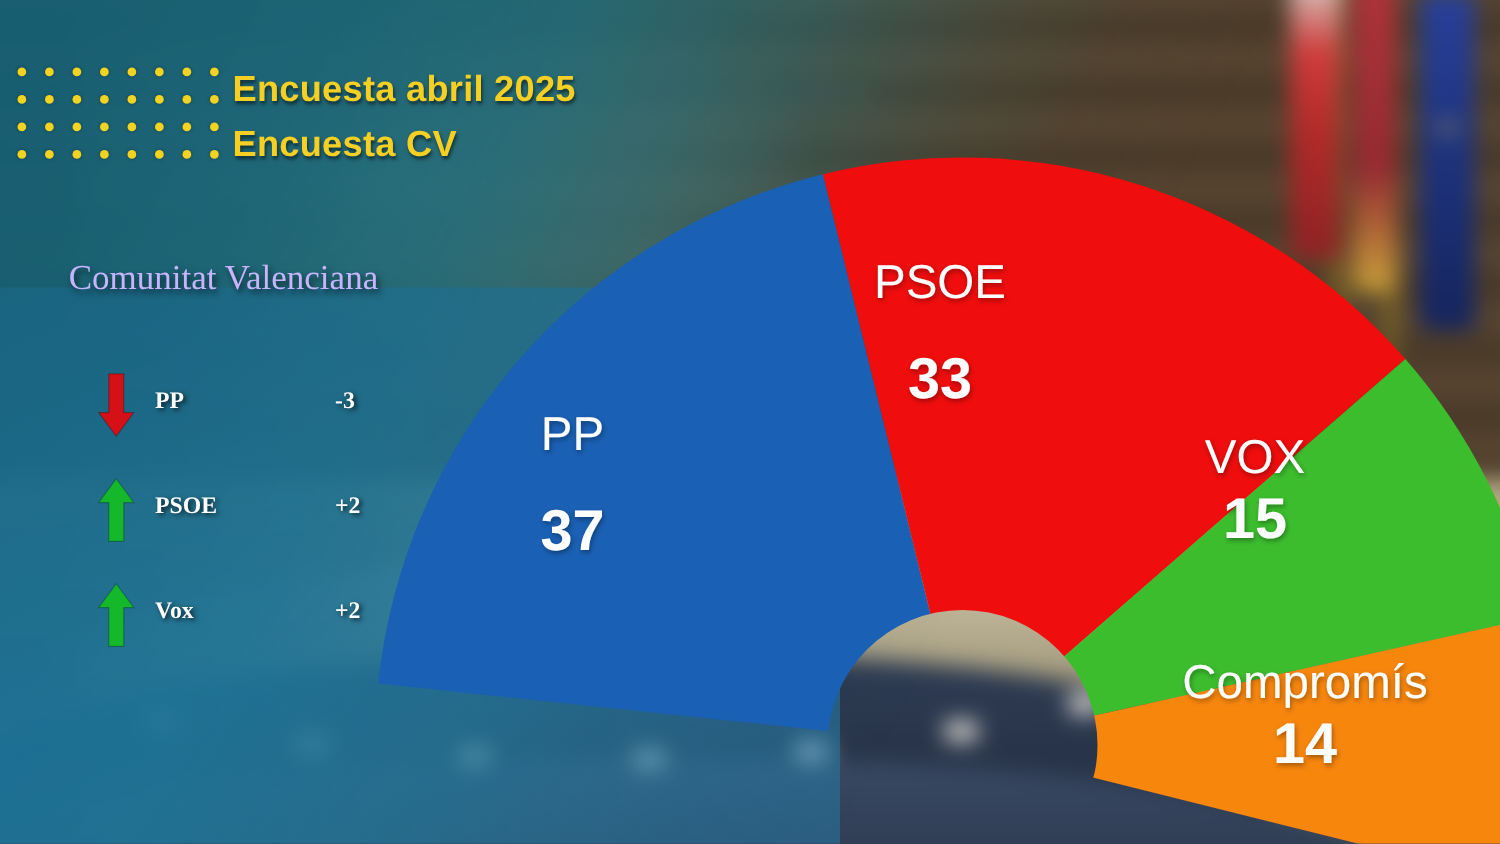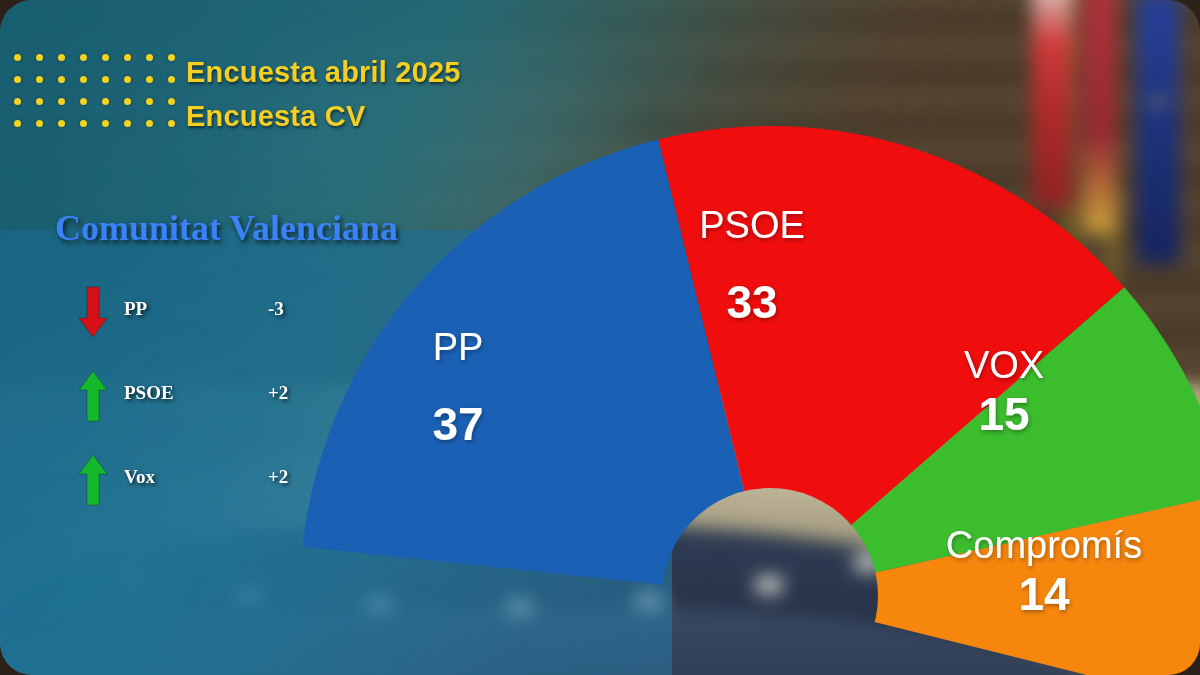--- a/index.html
+++ b/index.html
@@ -1,20 +1,20 @@
 <!DOCTYPE html>
 <html><head>
 <meta charset="utf-8">
 <style>
   html,body{margin:0;padding:0;}
   body{
     width:1200px;height:675px;overflow:hidden;position:relative;
     font-family:"Liberation Sans",sans-serif;background:#2b2118;
   }
-  #stage{position:absolute;inset:0;overflow:hidden;border-radius:32px;}
+  #stage{position:absolute;inset:0;overflow:hidden;}
 
   
   .bg{position:absolute;inset:0;overflow:hidden;}
   .bg-layer{position:absolute;inset:-40px;filter:blur(9px);}
   .wall{position:absolute;left:0;top:0;width:100%;height:58%;
         background:
           repeating-linear-gradient(0deg,#4a3a28 0px,#4a3a28 26px,#564430 26px,#564430 52px),
           linear-gradient(90deg,#6d6355 0%,#7b7261 30%,#6a5a44 58%,#4a3523 78%,#3a2a1a 100%);}
   .wall-sheen{position:absolute;left:8%;top:4%;width:46%;height:48%;
         background:radial-gradient(ellipse at 40% 40%,rgba(190,195,190,.55),rgba(150,160,155,0) 70%);}
@@ -52,24 +52,24 @@
 
   
   .dotgrid{position:absolute;left:14px;top:54px;display:grid;
            grid-template-columns:repeat(8,22px);grid-template-rows:repeat(4,22px);}
   .dot{width:7px;height:7px;border-radius:50%;background:#f2d321;box-shadow:0 0 3px rgba(0,0,0,.35);}
   .hdr{position:absolute;left:186px;top:50px;}
   .hdr-line{color:#f5cf21;font-weight:bold;font-size:29px;line-height:44px;
             text-shadow:1px 2px 3px rgba(0,0,0,.55);letter-spacing:.2px;}
 
   
-  .region-title{position:absolute;left:55px;top:207px;color:#3b82f6;
-            font-family:"Liberation Serif",serif;font-weight:bold;font-size:36px;
+  .region-title{position:absolute;left:55px;top:207px;color:#c4b5fd;
+            font-family:"Liberation Serif",serif;font-weight:normal;font-size:28px;
             text-shadow:2px 3px 5px rgba(0,0,0,.65);}
-  .deltas{position:absolute;left:72px;top:280px;width:250px;}
+  .deltas{position:absolute;left:72px;top:292px;width:250px;}
   .drow{position:relative;height:84px;}
   .arrow{position:absolute;left:6px;top:6px;width:30px;height:52px;}
   .dlabel{position:absolute;left:52px;top:18px;color:#fff;
             font-family:"Liberation Serif",serif;font-weight:bold;font-size:19px;
             text-shadow:2px 2px 4px rgba(0,0,0,.75);white-space:nowrap;}
   .dval{position:absolute;left:196px;top:18px;color:#fff;
             font-family:"Liberation Serif",serif;font-weight:bold;font-size:19px;
             text-shadow:2px 2px 4px rgba(0,0,0,.75);}
 
   

